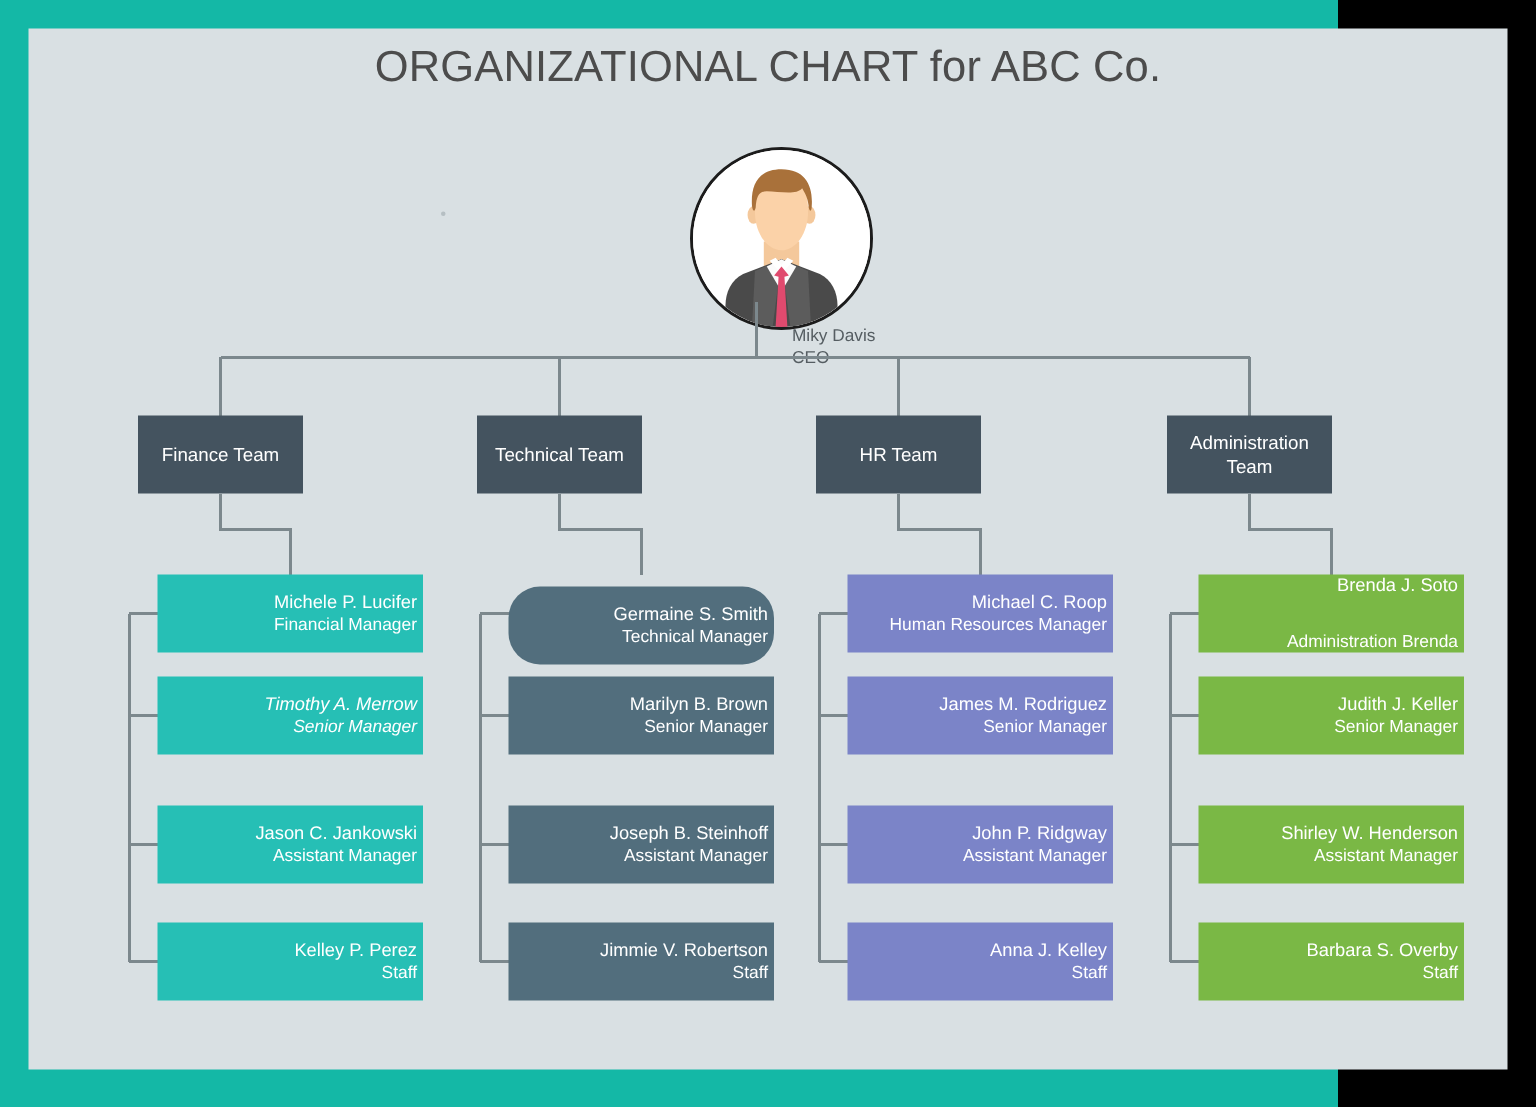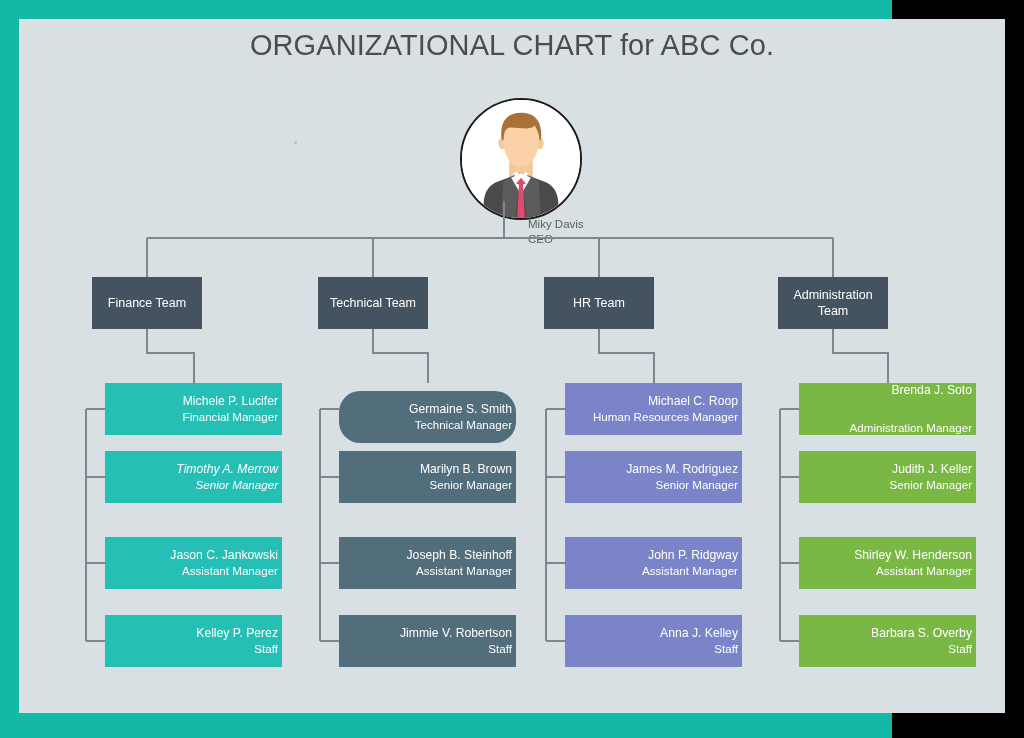--- a/index.html
+++ b/index.html
@@ -256,21 +256,21 @@
           <div class="p-name">John P. Ridgway</div>
           <div class="p-role">Assistant Manager</div>
         </div>
         <div class="person-card" style="left: 546px; top: 596px; background: rgb(123, 132, 200);">
           <div class="p-name">Anna J. Kelley</div>
           <div class="p-role">Staff</div>
         </div>
         <div class="dept-header" style="left: 759px; top: 258px; background: rgb(68, 83, 95);">Administration Team</div>
         <div class="person-card" style="left: 780px; top: 364px; background: rgb(122, 184, 69); gap: 22px;">
           <div class="p-name">Brenda J. Soto</div>
-          <div class="p-role">Administration Manager</div>
+          <div class="p-role">Administration Brenda</div>
         </div>
         <div class="person-card" style="left: 780px; top: 432px; background: rgb(122, 184, 69);">
           <div class="p-name">Judith J. Keller</div>
           <div class="p-role">Senior Manager</div>
         </div>
         <div class="person-card" style="left: 780px; top: 518px; background: rgb(122, 184, 69);">
           <div class="p-name">Shirley W. Henderson</div>
           <div class="p-role">Assistant Manager</div>
         </div>
         <div class="person-card" style="left: 780px; top: 596px; background: rgb(122, 184, 69);">

